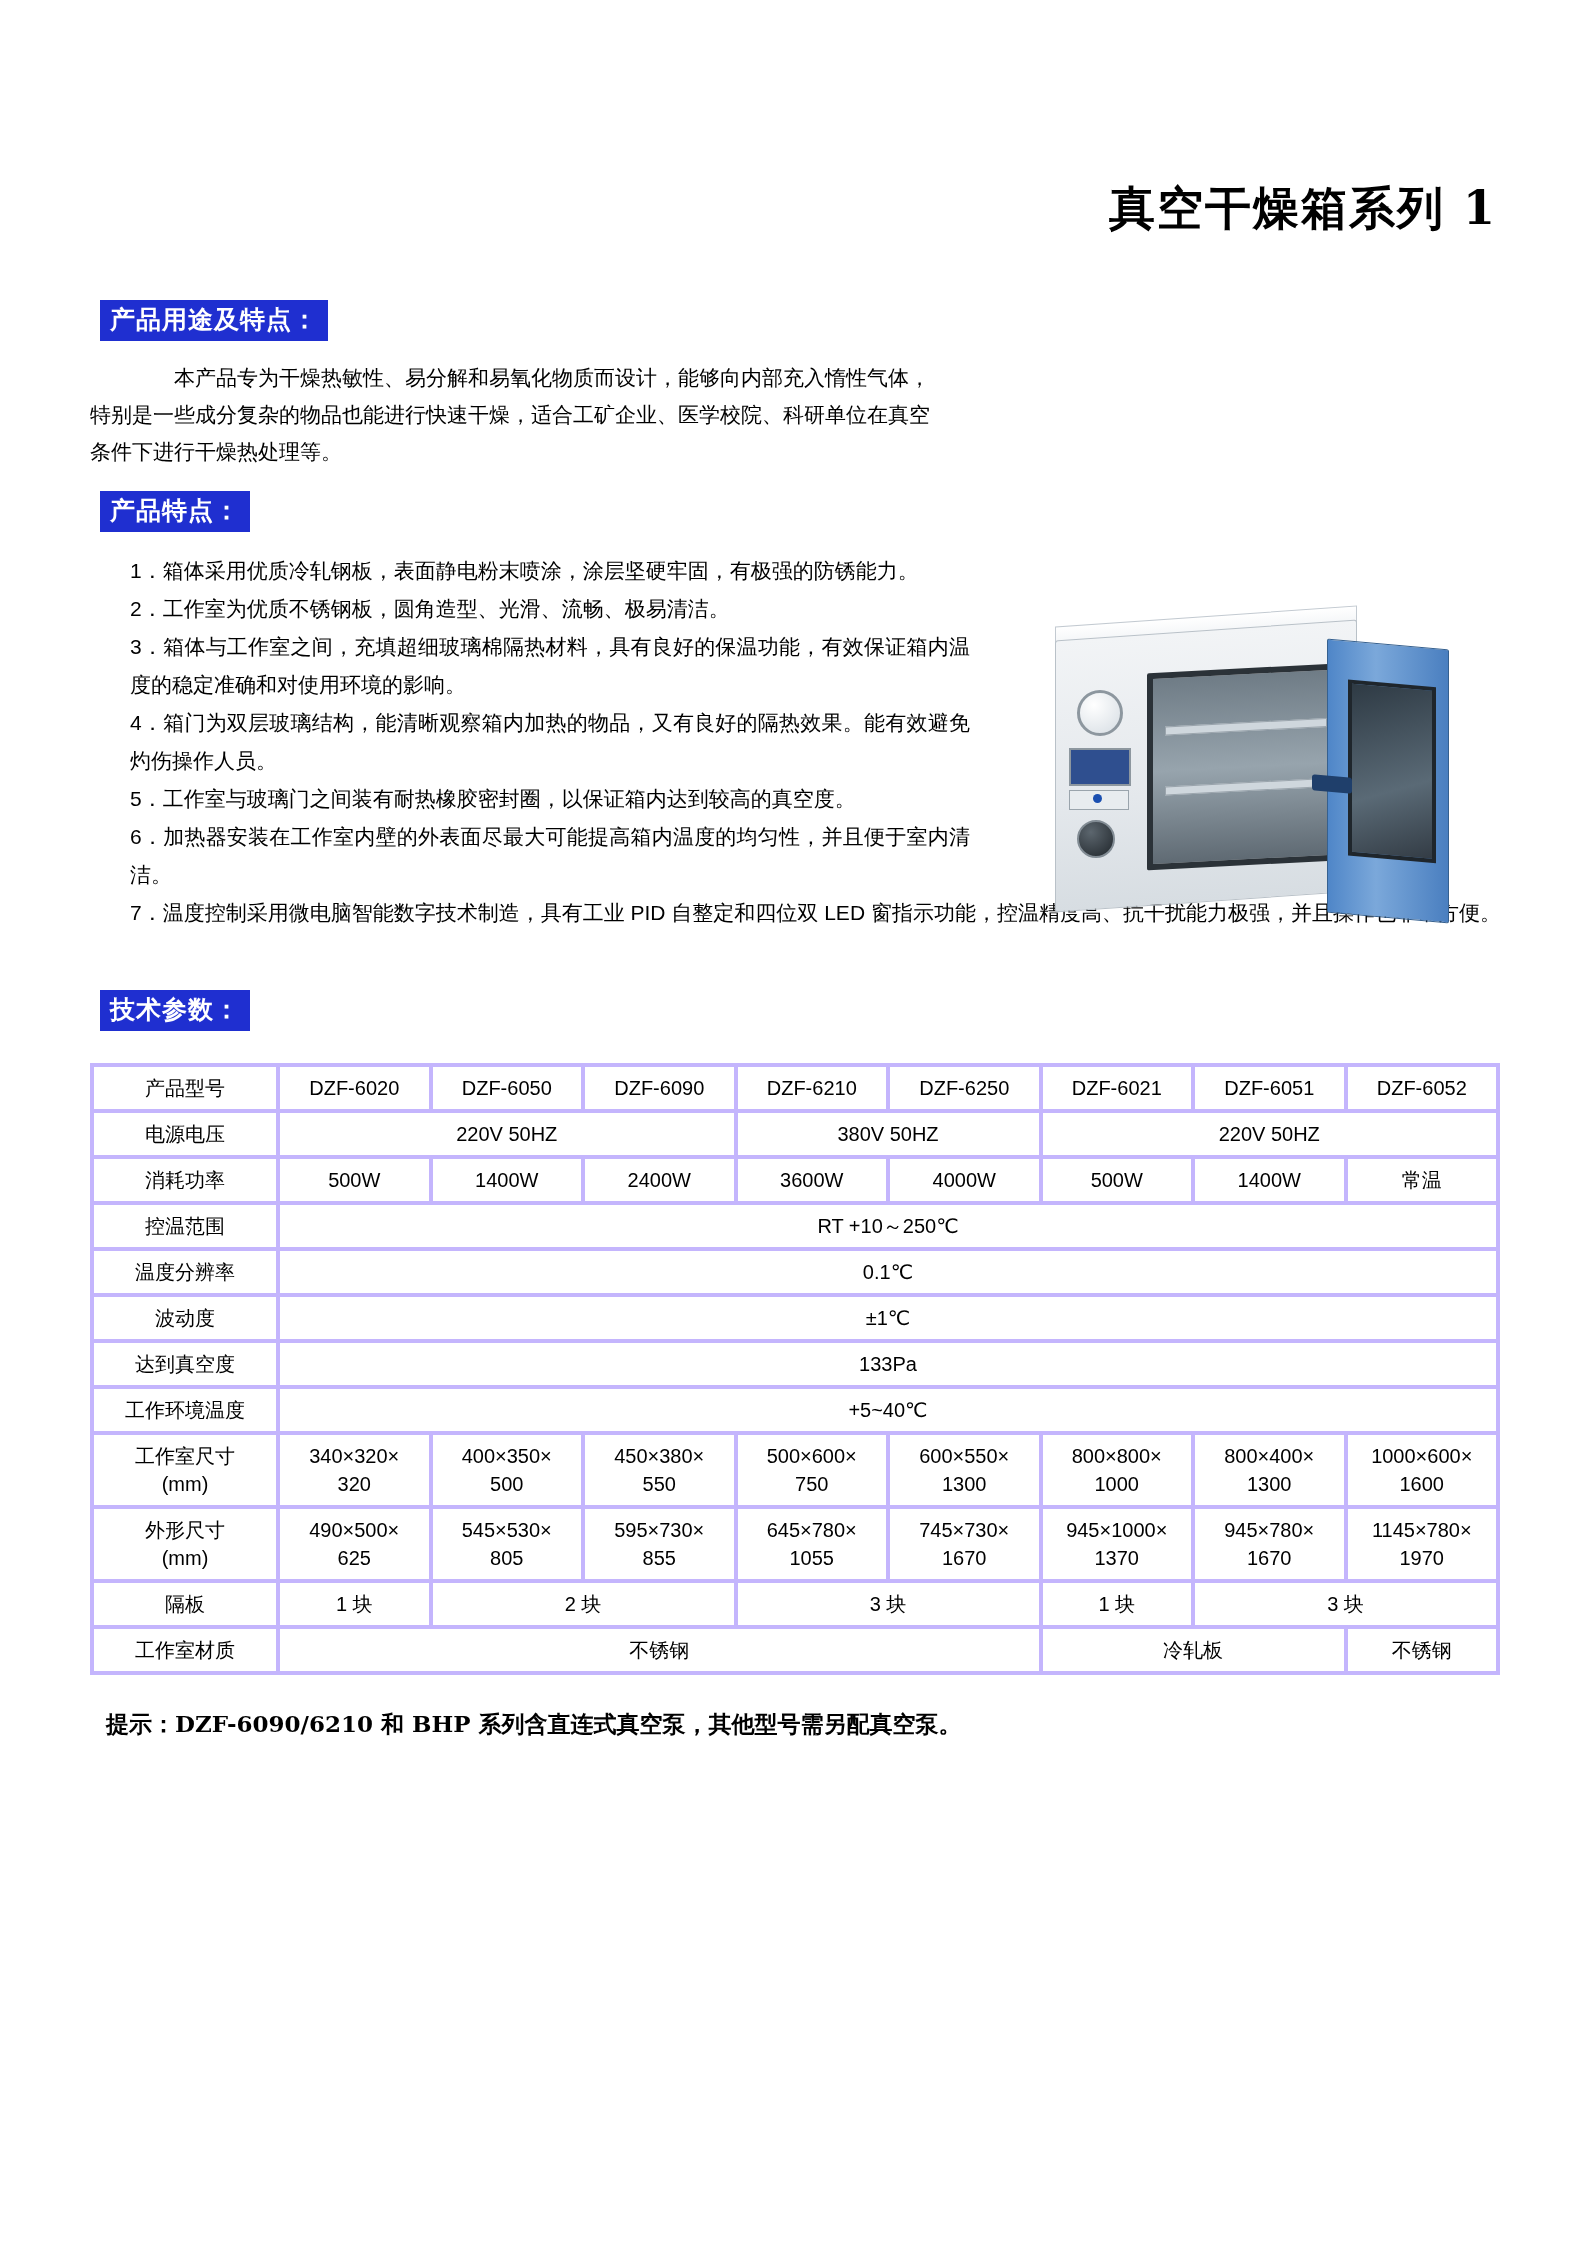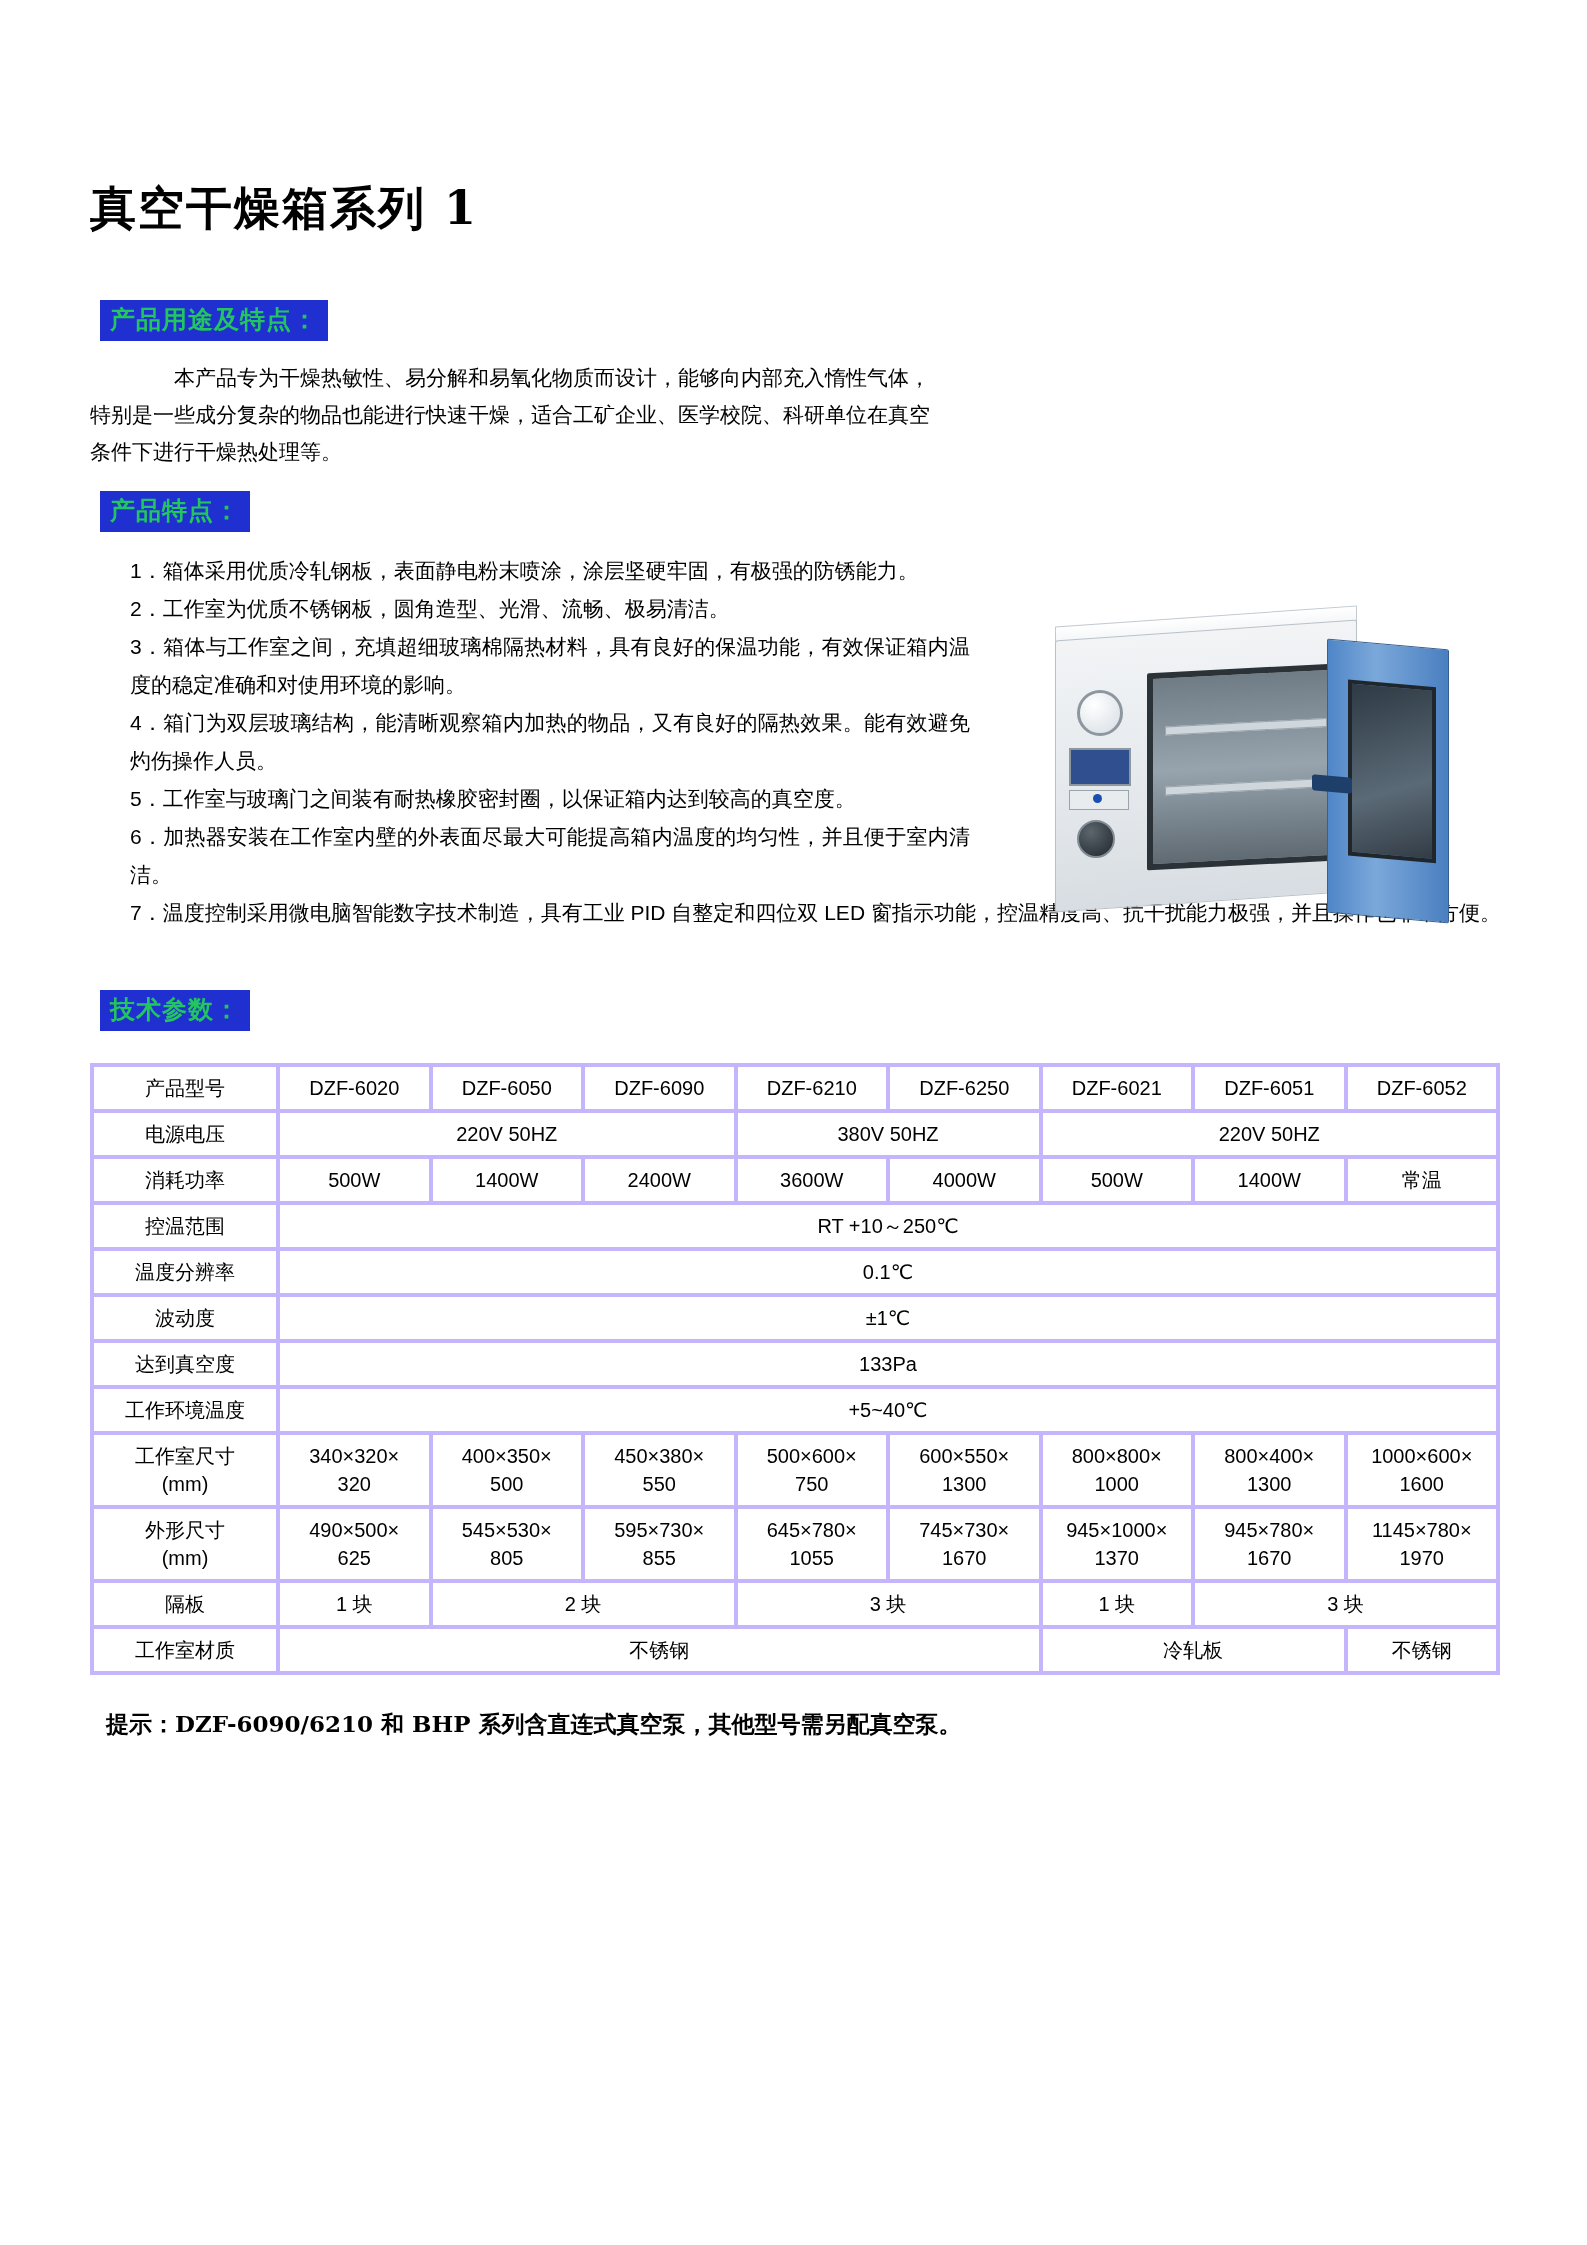--- a/index.html
+++ b/index.html
@@ -16,32 +16,32 @@
     overflow: hidden;
   }
   .page {
     position: relative;
     width: 1587px;
     height: 2245px;
     box-sizing: border-box;
     padding: 0 90px;
   }
   .doc-title {
-    text-align: left;
+    text-align: right;
     font-size: 46px;
     font-weight: bold;
     letter-spacing: 2px;
     margin-top: 178px;
     margin-bottom: 0;
     font-family: "DejaVu Serif", "Liberation Serif", serif;
   }
   .section-heading {
     display: inline-block;
     background: #1f2fd0;
-    color: #22c55e;
+    color: #ffffff;
     font-size: 25px;
     font-weight: bold;
     padding: 3px 10px 5px 10px;
     margin-left: 10px;
     letter-spacing: 1px;
   }
   .heading-wrap-1 { margin-top: 60px; }
   .heading-wrap-2 { margin-top: 20px; }
   .heading-wrap-3 { margin-top: 58px; }
 

